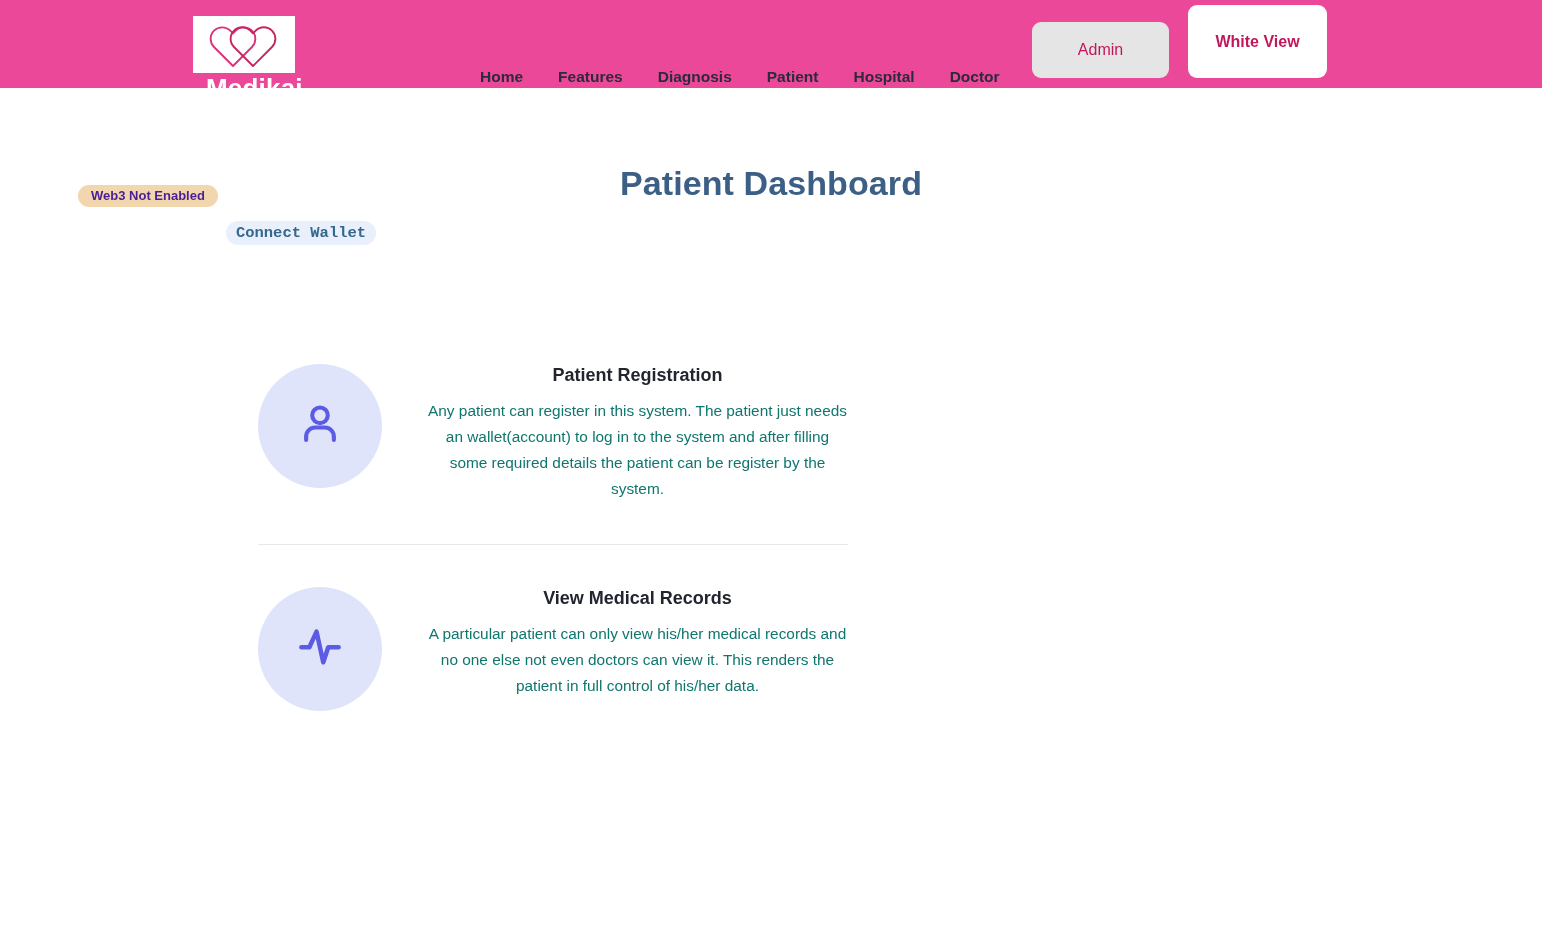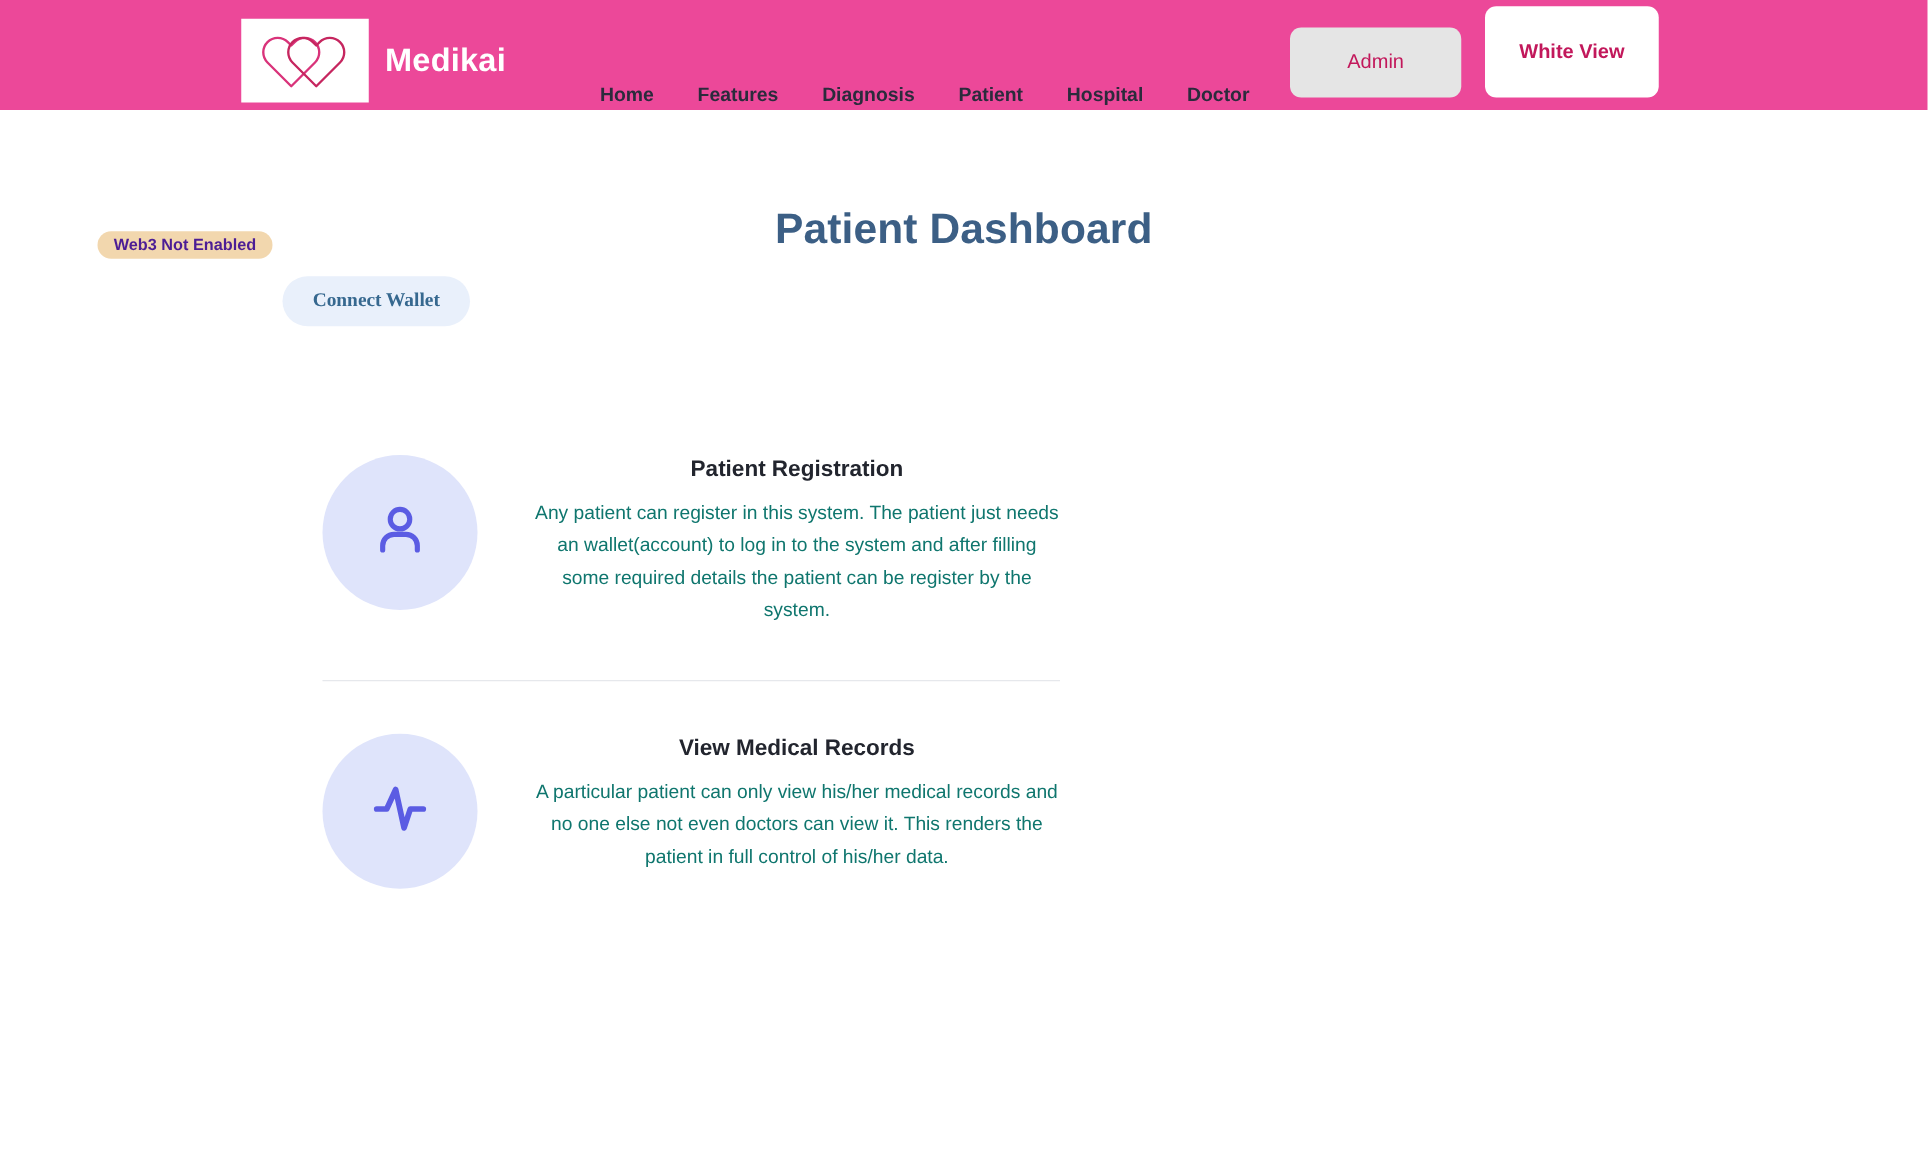--- a/index.html
+++ b/index.html
@@ -20,25 +20,25 @@
     position: absolute;
     top: 0; left: 0;
     width: 1542px;
     height: 88px;
     background: #ec4899;
     display: flex;
     align-items: center;
   }
   .brand {
     display: flex;
-    align-items: center;
     position: absolute;
     left: 193px;
-    top: 4px;
+    top: 16px;
     height: 88px;
+    flex-direction: column;
   }
   .logo-box {
     width: 102px;
     height: 67px;
     background: #ffffff;
     display: flex;
     align-items: center;
     justify-content: center;
   }
   .logo-box svg { display: block; }
@@ -134,26 +134,26 @@
     font-size: 13px;
     font-weight: bold;
     white-space: nowrap;
   }
 
   .connect-wallet {
     position: absolute;
     left: 226px;
     top: 221px;
     width: 150px;
-    height: 40px;
+    height: 24px;
     background: #e9f0fb;
     border: none;
     border-radius: 20px;
     color: #36688f;
-    font-family: Liberation Serif, serif;
+    font-family: Liberation Mono, monospace;
     font-size: 15.5px;
     font-weight: bold;
     cursor: pointer;
     display: flex;
     align-items: center;
     justify-content: center;
   }
 
   
   .cards {

